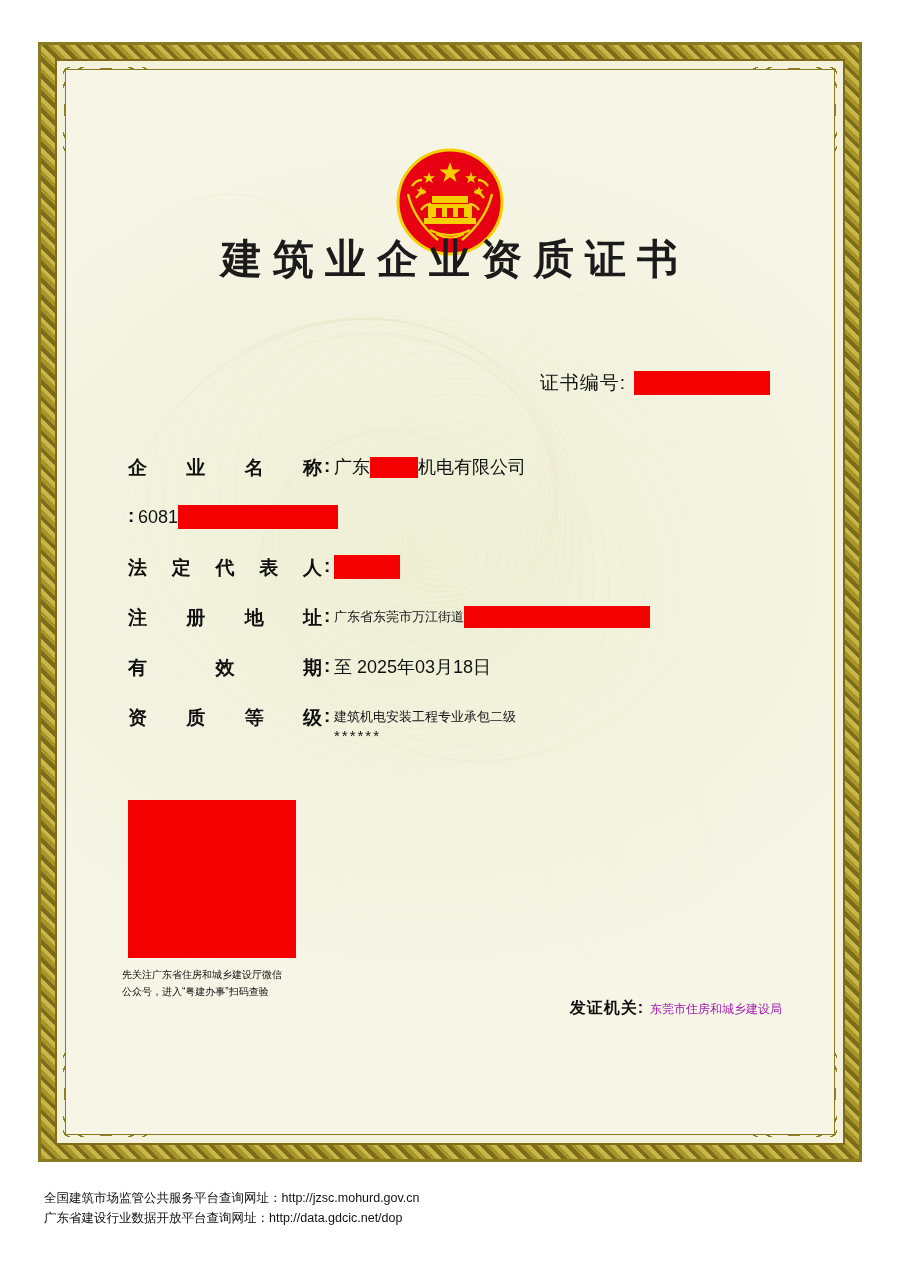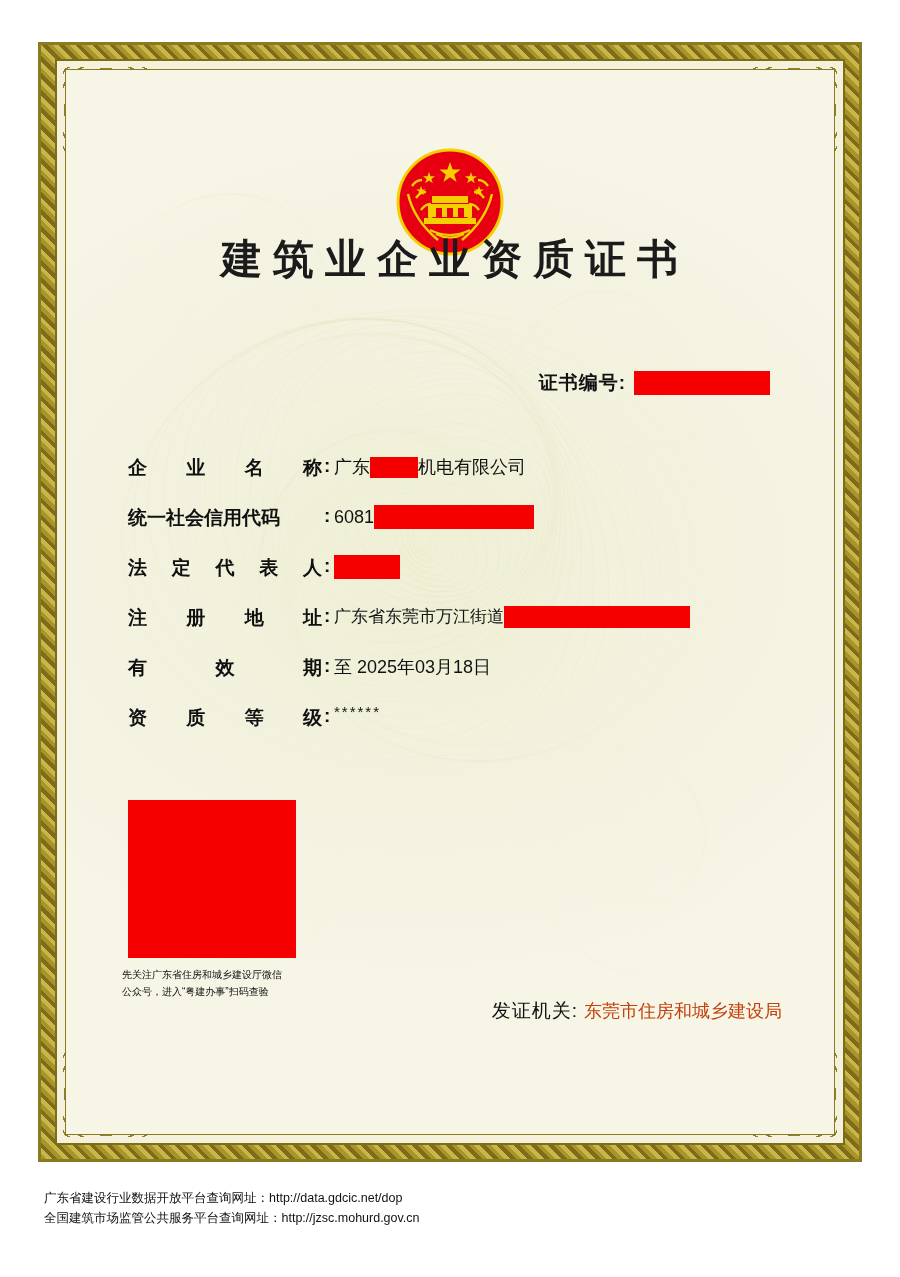--- a/index.html
+++ b/index.html
@@ -123,21 +123,21 @@
   }
 
   
   .cert-no-row {
     position: absolute;
     right: 130px;
     top: 370px;
     display: flex;
     align-items: center;
     font-size: 19px;
-    font-weight: bold;
+    font-weight: normal;
     color: #111;
     letter-spacing: 1px;
   }
   .redact {
     display: inline-block;
     background: #f50000;
     height: 22px;
   }
 
   
@@ -174,21 +174,21 @@
   }
   .fvalue {
     font-size: 18px;
     color: #111;
     line-height: 24px;
     display: flex;
     align-items: center;
     flex-wrap: wrap;
     text-align: center;
   }
-  .fvalue.small { font-size: 17px; }
+  .fvalue.small { font-size: 13px; }
   .stars {
     font-size: 15px;
     letter-spacing: 2px;
     color: #111;
     line-height: 14px;
   }
 
   
   .qr-box {
     position: absolute;
@@ -216,28 +216,28 @@
     text-align: right;
   }
   .issuer .irow {
     display: flex;
     align-items: baseline;
     justify-content: flex-end;
     margin-bottom: 26px;
     white-space: nowrap;
   }
   .issuer .ilabel {
-    font-size: 19px;
-    font-weight: normal;
+    font-size: 16px;
+    font-weight: bold;
     color: #101010;
     letter-spacing: 1px;
   }
   .issuer .ivalue {
-    font-size: 18px;
-    color: #c2410c;
+    font-size: 12px;
+    color: #a21caf;
     margin-left: 6px;
   }
 
   
   .footer {
     position: absolute;
     left: 44px;
     top: 1188px;
     line-height: 20px;
   }
@@ -386,21 +386,20 @@
       </div>
       <div class="fcolon">:</div>
       <div class="fvalue">
         <span>广东</span>
         <span class="redact" style="width:48px;height:21px;"></span>
         <span>机电有限公司</span>
       </div>
     </div>
 
     <div class="frow">
-      <div class="flabel tight">统一社会信用代码</div>
       <div class="fcolon">:</div>
       <div class="fvalue">
         <span>6081</span>
         <span class="redact" style="width:160px;height:24px;"></span>
       </div>
     </div>
 
     <div class="frow">
       <div class="flabel">
         <span class="ch">法</span>
@@ -441,37 +440,38 @@
 
     <div class="frow">
       <div class="flabel">
         <span class="ch">资</span>
         <span class="ch">质</span>
         <span class="ch">等</span>
         <span class="ch">级</span>
       </div>
       <div class="fcolon">:</div>
       <div style="display:block;">
+        <div class="fvalue small">建筑机电安装工程专业承包二级</div>
         <div class="stars">******</div>
       </div>
     </div>
 
   </div>
 
   <div class="qr-box"></div>
   <div class="qr-caption">
     <div>先关注广东省住房和城乡建设厅微信</div>
     <div>公众号，进入“粤建办事”扫码查验</div>
   </div>
 
   <div class="issuer">
     <div class="irow">
       <span class="ilabel">发证机关:</span>
       <span class="ivalue">东莞市住房和城乡建设局</span>
     </div>
   </div>
 
   <div class="footer">
+    <div>全国建筑市场监管公共服务平台查询网址：http://jzsc.mohurd.gov.cn</div>
     <div>广东省建设行业数据开放平台查询网址：http://data.gdcic.net/dop</div>
-    <div>全国建筑市场监管公共服务平台查询网址：http://jzsc.mohurd.gov.cn</div>
   </div>
 
 </div>
 
 </body></html>

